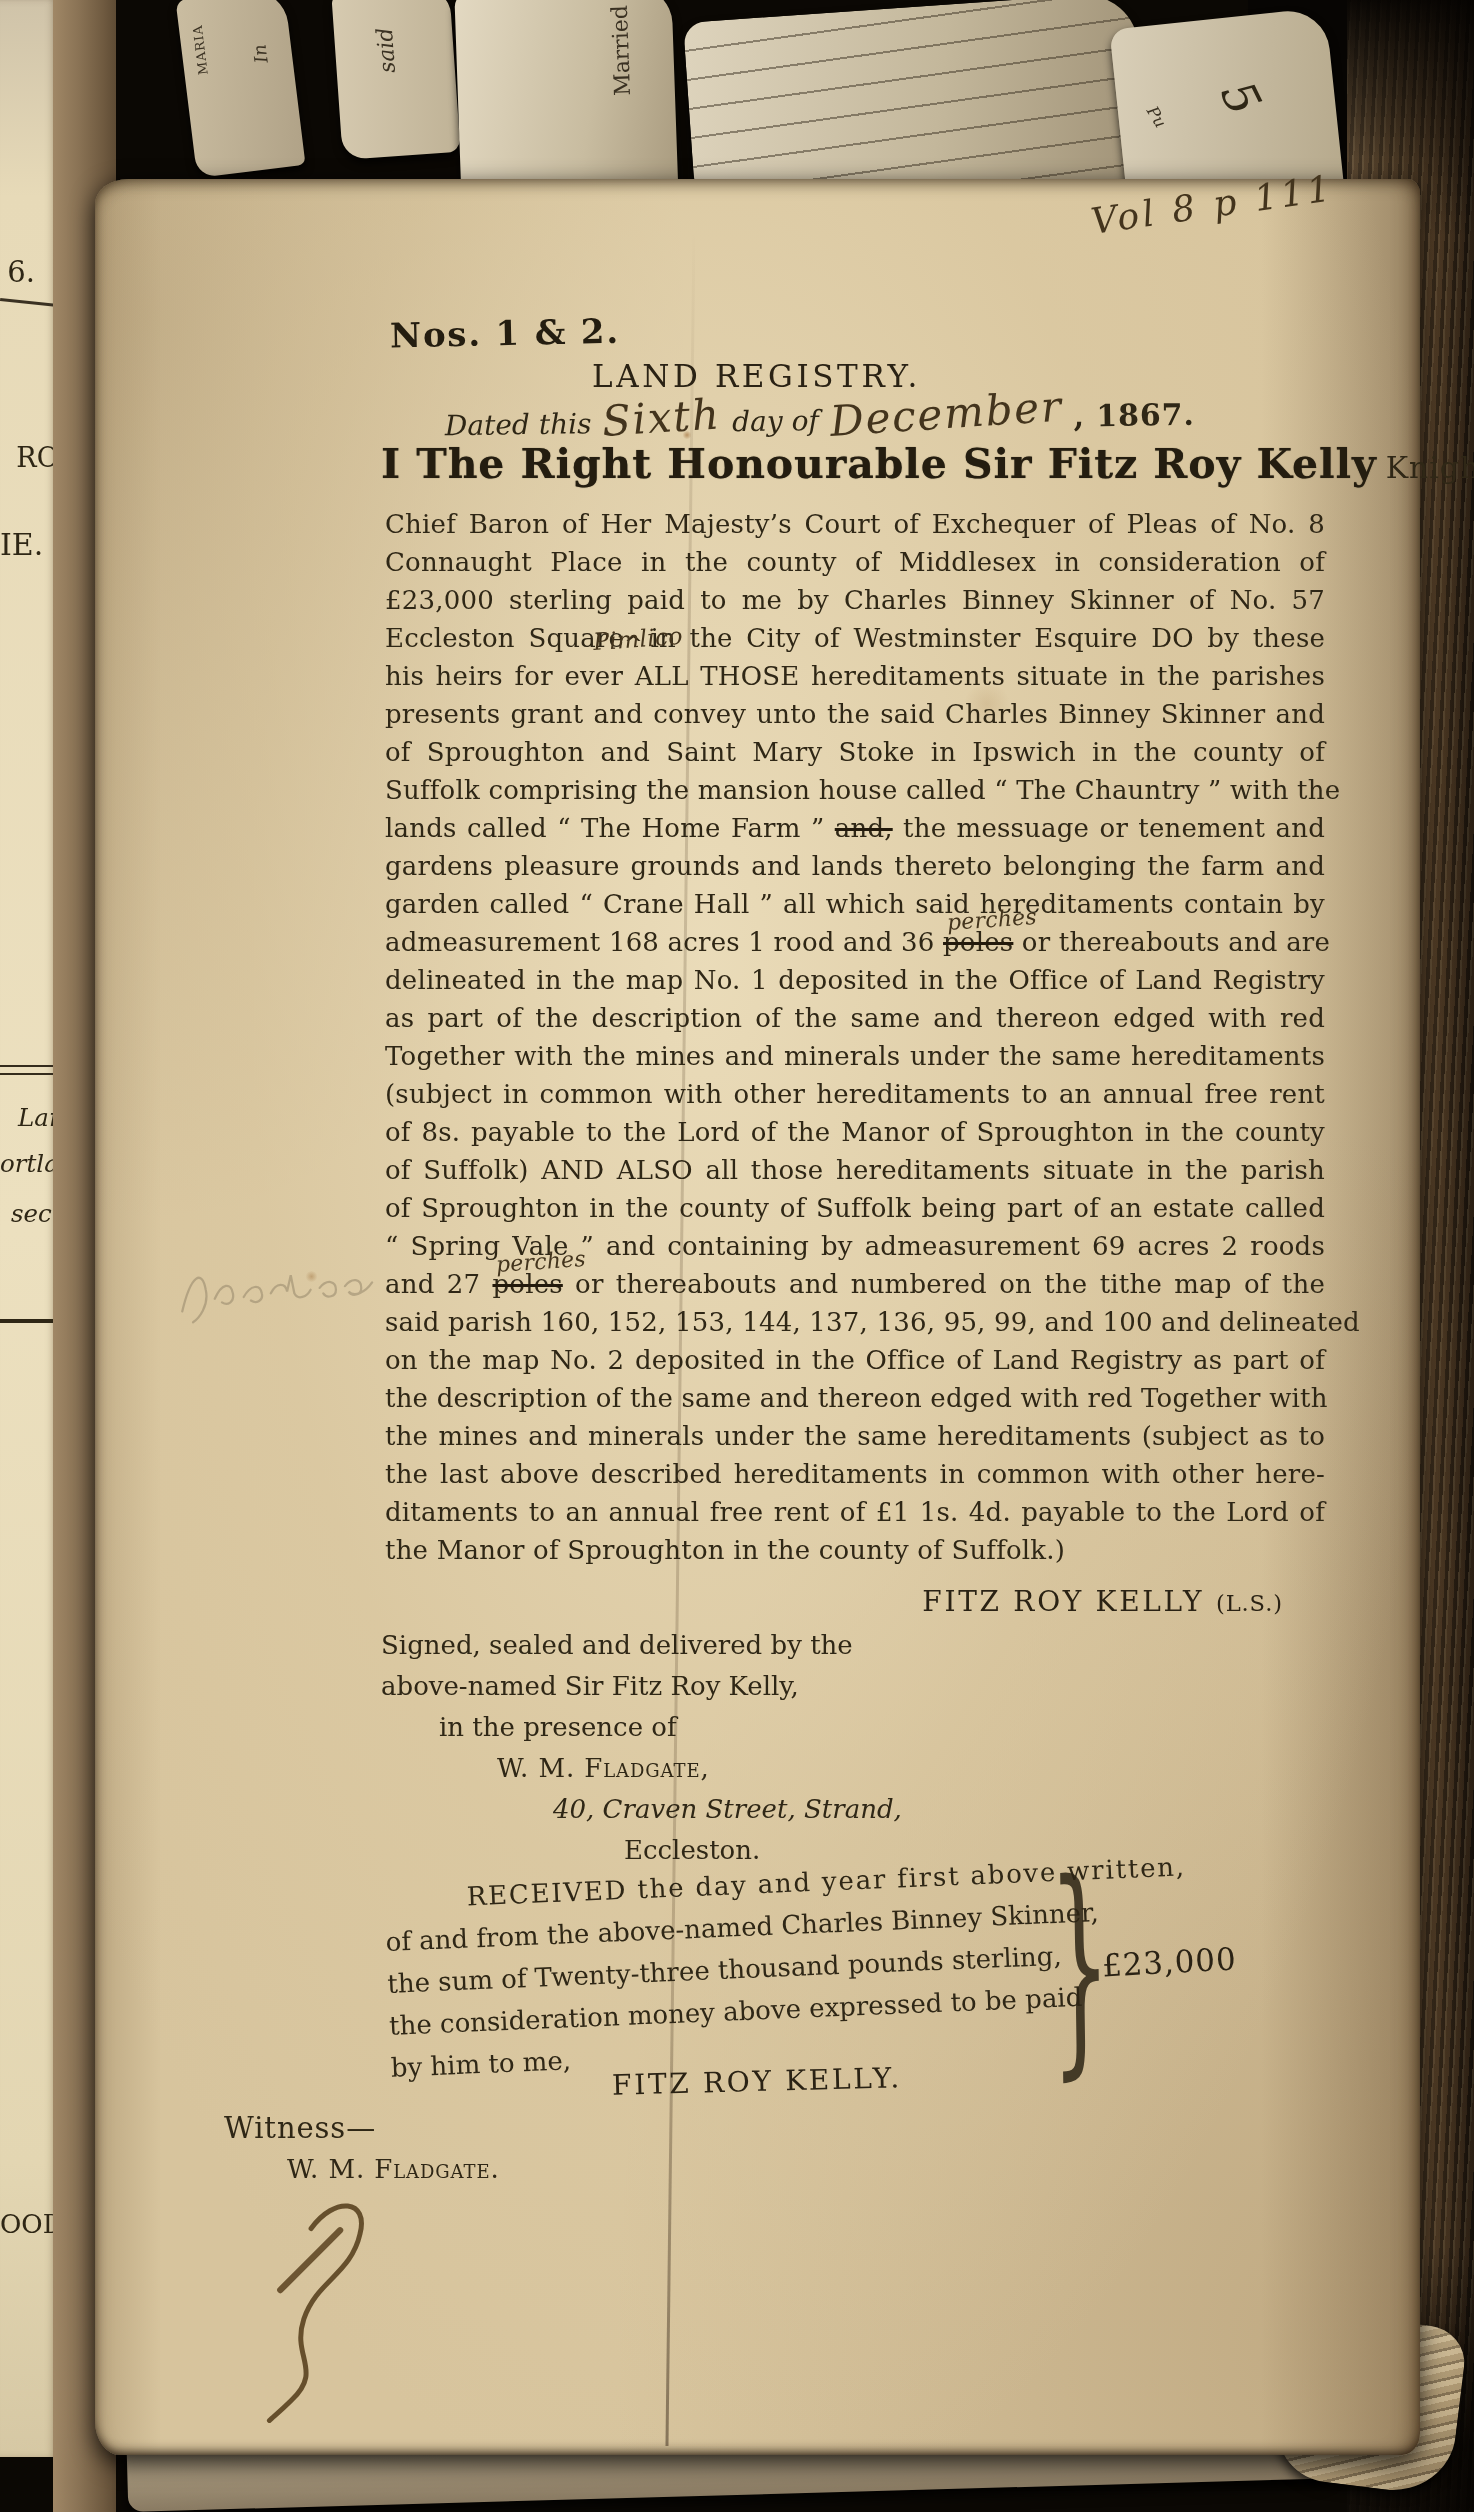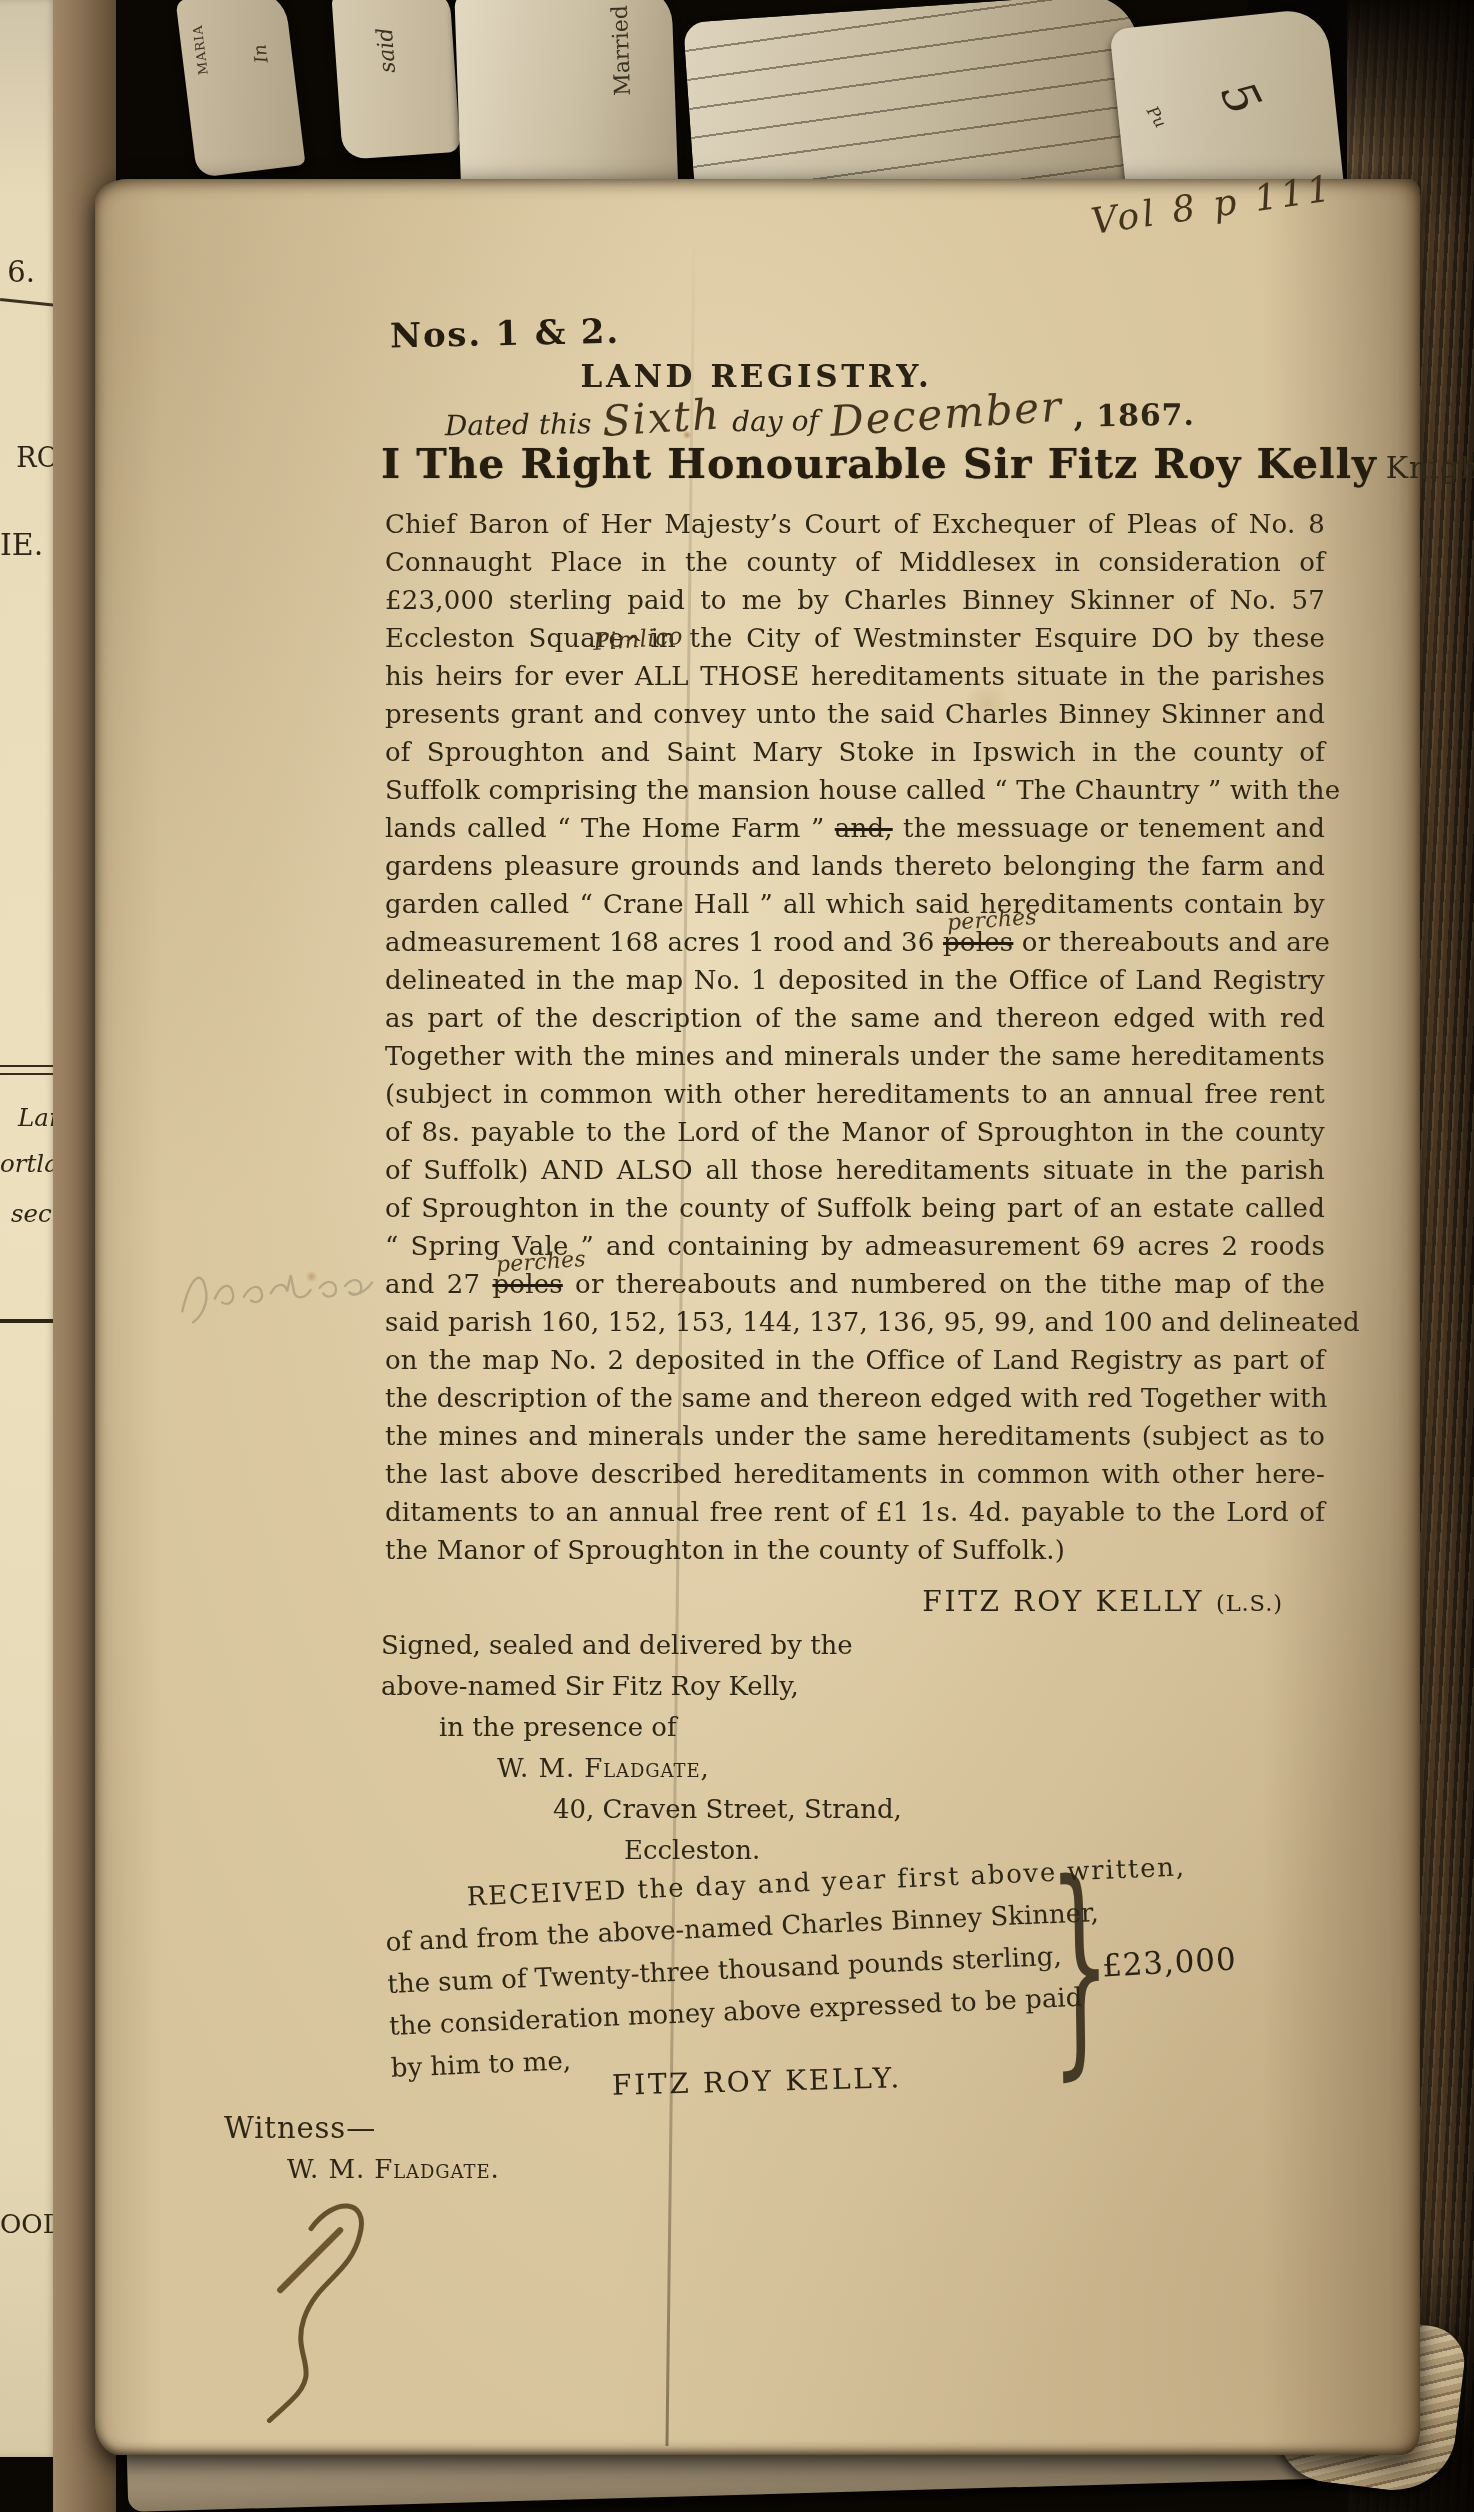--- a/index.html
+++ b/index.html
@@ -92,21 +92,21 @@
     font-style:italic;font-size:36px;letter-spacing:3.6px;color:#6a5432;
     transform:rotate(-8deg);white-space:nowrap;
   }
   .nos{
     position:absolute;left:295px;top:134px;z-index:2;
     font-weight:bold;font-size:34px;letter-spacing:1.8px;color:#241d10;
     transform:rotate(-1.2deg);
   }
   .doc-title{
     position:absolute;left:471px;top:179px;width:381px;z-index:2;text-align:center;
-    font-size:31px;letter-spacing:3.6px;color:#2a2214;font-weight:bold;
+    font-size:31px;letter-spacing:3.6px;color:#2a2214;
   }
   .dateline{
     position:absolute;left:350px;top:212px;z-index:2;height:67px;
     display:flex;align-items:baseline;gap:11px;white-space:nowrap;
     transform:rotate(-.8deg);
   }
   .it-print{font-style:italic;font-size:28px;color:#2e2615;}
   .hand{font-style:italic;color:#43341d;}
   .hand-big{font-size:42px;letter-spacing:1.8px;transform:rotate(-3deg);display:inline-block;}
   .date-year{font-size:30px;font-weight:bold;letter-spacing:0.9px;}
@@ -132,21 +132,21 @@
   .pim{top:-27px;left:-31px;font-size:23.6px;}
   .closing-sig{
     position:absolute;left:290px;top:1406px;width:940px;z-index:2;text-align:right;padding-right:42px;box-sizing:border-box;
     font-size:28px;letter-spacing:2.7px;color:#2a2214;white-space:nowrap;
   }
   .seal{font-size:22.6px;letter-spacing:0.9px;}
   .attest{position:absolute;left:286px;top:1446px;z-index:2;font-size:26px;line-height:41px;white-space:nowrap;}
   .attest .a1{}
   .attest .a2{margin-left:58px;}
   .attest .a3{margin-left:116px;font-variant:small-caps;letter-spacing:0.9px;}
-  .attest .a4{margin-left:172px;}
+  .attest .a4{margin-left:172px;font-style:italic;}
   .attest .a5{margin-left:243px;}
   .received{
     position:absolute;left:288px;top:1700px;width:672px;z-index:2;
     font-size:26px;line-height:42px;transform:rotate(-2.4deg);transform-origin:0 0;
   }
   .rline{text-align:justify;text-align-last:justify;white-space:nowrap;height:42px;}
   .rline.first{text-indent:83px;}
   .rline.last{text-align-last:left;}
   .rcvd-caps{letter-spacing:1.8px;}
   .brace{

